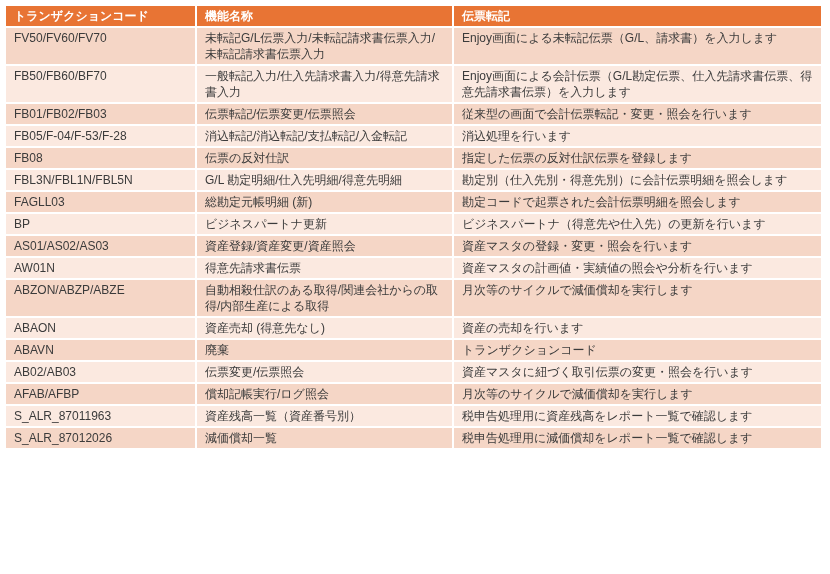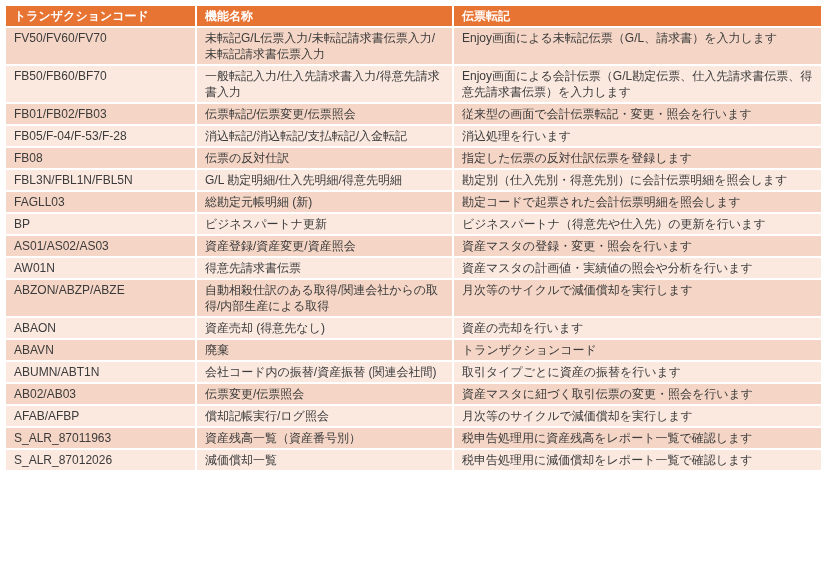--- a/index.html
+++ b/index.html
@@ -125,25 +125,20 @@
     <td>ABAON</td>
     <td>資産売却 (得意先なし)</td>
     <td>資産の売却を行います</td>
   </tr>
         <tr>
     <td>ABAVN</td>
     <td>廃棄</td>
     <td>トランザクションコード</td>
   </tr>
         <tr>
-    <td>ABUMN/ABT1N</td>
-    <td>会社コード内の振替/資産振替 (関連会社間)</td>
-    <td>取引タイプごとに資産の振替を行います</td>
-  </tr>
-        <tr>
     <td>AB02/AB03</td>
     <td>伝票変更/伝票照会</td>
     <td>資産マスタに紐づく取引伝票の変更・照会を行います</td>
   </tr>
         <tr>
     <td>AFAB/AFBP</td>
     <td>償却記帳実行/ログ照会</td>
     <td>月次等のサイクルで減価償却を実行します</td>
   </tr>
         <tr>

